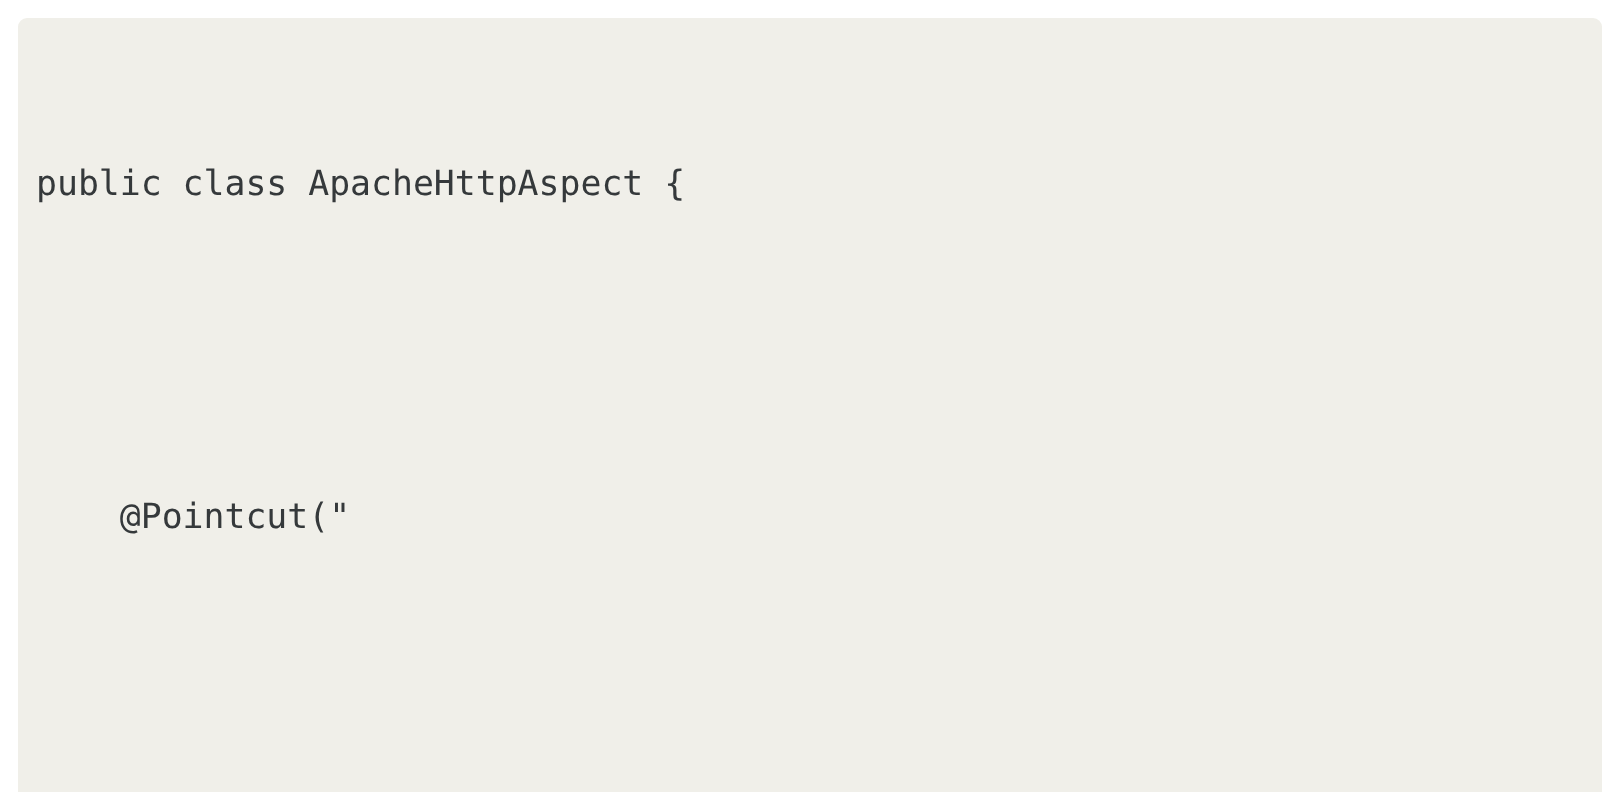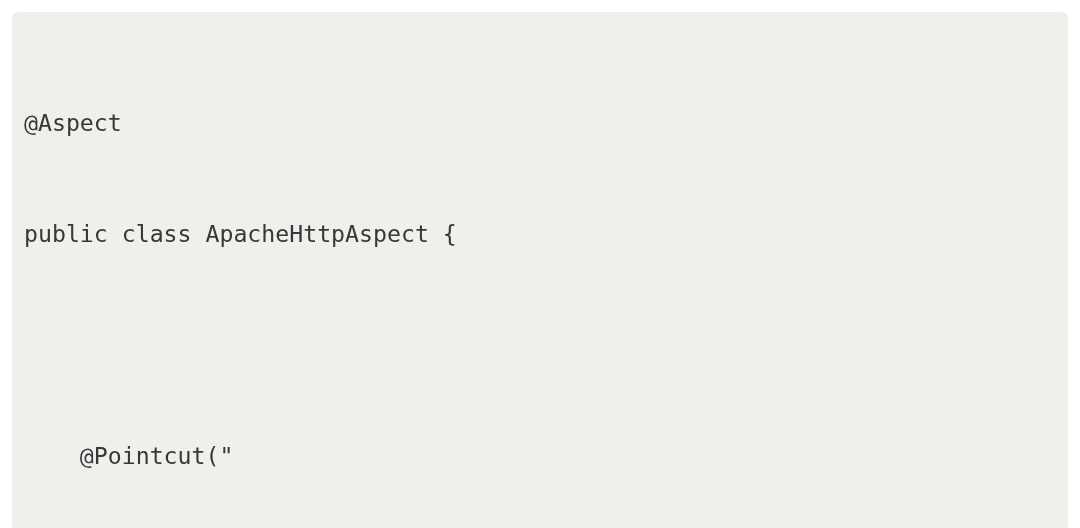--- a/index.html
+++ b/index.html
@@ -49,21 +49,20 @@
   .code-line.blank {
     height: 37px;
   }
 </style>
 </head>
 <body>
 
 <div class="page">
   <div class="code-block">
     <div class="code-lines">
-      <span class="code-line">@Aspect</span>
       <span class="code-line">public class ApacheHttpAspect {</span>
       <span class="code-line blank"></span>
       <span class="code-line">    @Pointcut("</span>
       
       
       
       
       
       
       

